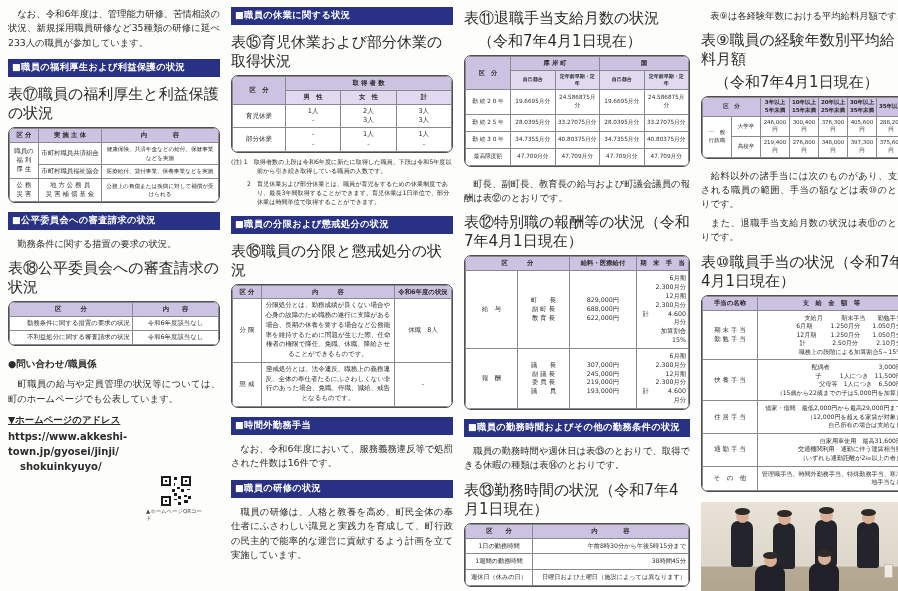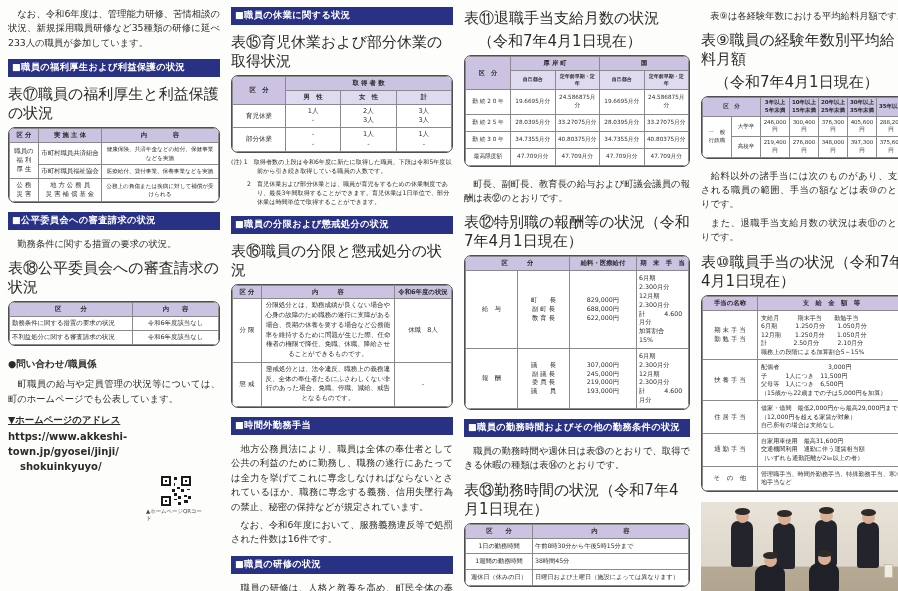--- a/index.html
+++ b/index.html
@@ -18,21 +18,21 @@
   .para{font-size:9.3px;line-height:1.55;text-align:justify;margin:2px 0 4px;}
   .ttl{font-size:15px;font-weight:normal;margin:8px 0 4px;}
   .ttl.cont{margin-top:1px;padding-left:14px;}
   .ttl.tight{margin-top:4px;}
 
   .tblwrap{border:1.5px solid #4f4f52;border-radius:7px;overflow:hidden;background:#fff;}
   table{width:100%;border-collapse:collapse;font-size:6.4px;table-layout:fixed;}
   th,td{border:1px solid #8a8a8e;padding:2px;text-align:center;vertical-align:middle;line-height:1.4;}
   th{background:#cbc3e1;font-weight:bold;}
   th.sub{background:#dfdaf0;}
-  .left{text-align:left;}
+  .left{text-align:right;}
   .pre{white-space:pre-line;}
   .desc{text-align:center;font-size:5.6px;line-height:1.5;padding:2px 3px;}
   .note{font-size:6.1px;line-height:1.5;margin-top:4px;padding-left:26px;text-indent:-26px;}
   .note.n2{text-indent:-10px;padding-left:26px;}
 
   
   .t17 .w1{width:24px}.t17 .w2{width:58px}
   .t18 .w1{width:118px}
   .t15 .w1{width:48px}
   .t15 td{font-size:6.6px;}
@@ -231,21 +231,20 @@
         <tr>
           <td>懲 戒</td>
           <td class="desc">懲戒処分とは、法令違反、職務上の義務違反、全体の奉仕者たるにふさわしくない非行のあった場合、免職、停職、減給、戒告となるものです。</td>
           <td>-</td>
         </tr>
       </tbody>
         </table>
     </div>
 
     <div class="sec">■時間外勤務手当</div>
-    <p class="para">　地方公務員法により、職員は全体の奉仕者として公共の利益のために勤務し、職務の遂行にあたっては全力を挙げてこれに専念しなければならないとされているほか、職務に専念する義務、信用失墜行為の禁止、秘密の保持などが規定されています。</p>
     <p class="para">　なお、令和6年度において、服務義務違反等で処罰された件数は16件です。</p>
 
     <div class="sec">■職員の研修の状況</div>
     <p class="para">　職員の研修は、人格と教養を高め、町民全体の奉仕者にふさわしい識見と実践力を育成して、町行政の民主的で能率的な運営に貢献するよう計画を立て実施しています。</p>
   </div>
 
   <div class="col c3">
     <div class="ttl tight">表⑪退職手当支給月数の状況</div>
     <div class="ttl cont">（令和7年4月1日現在）</div>
     <div class="tblwrap">

